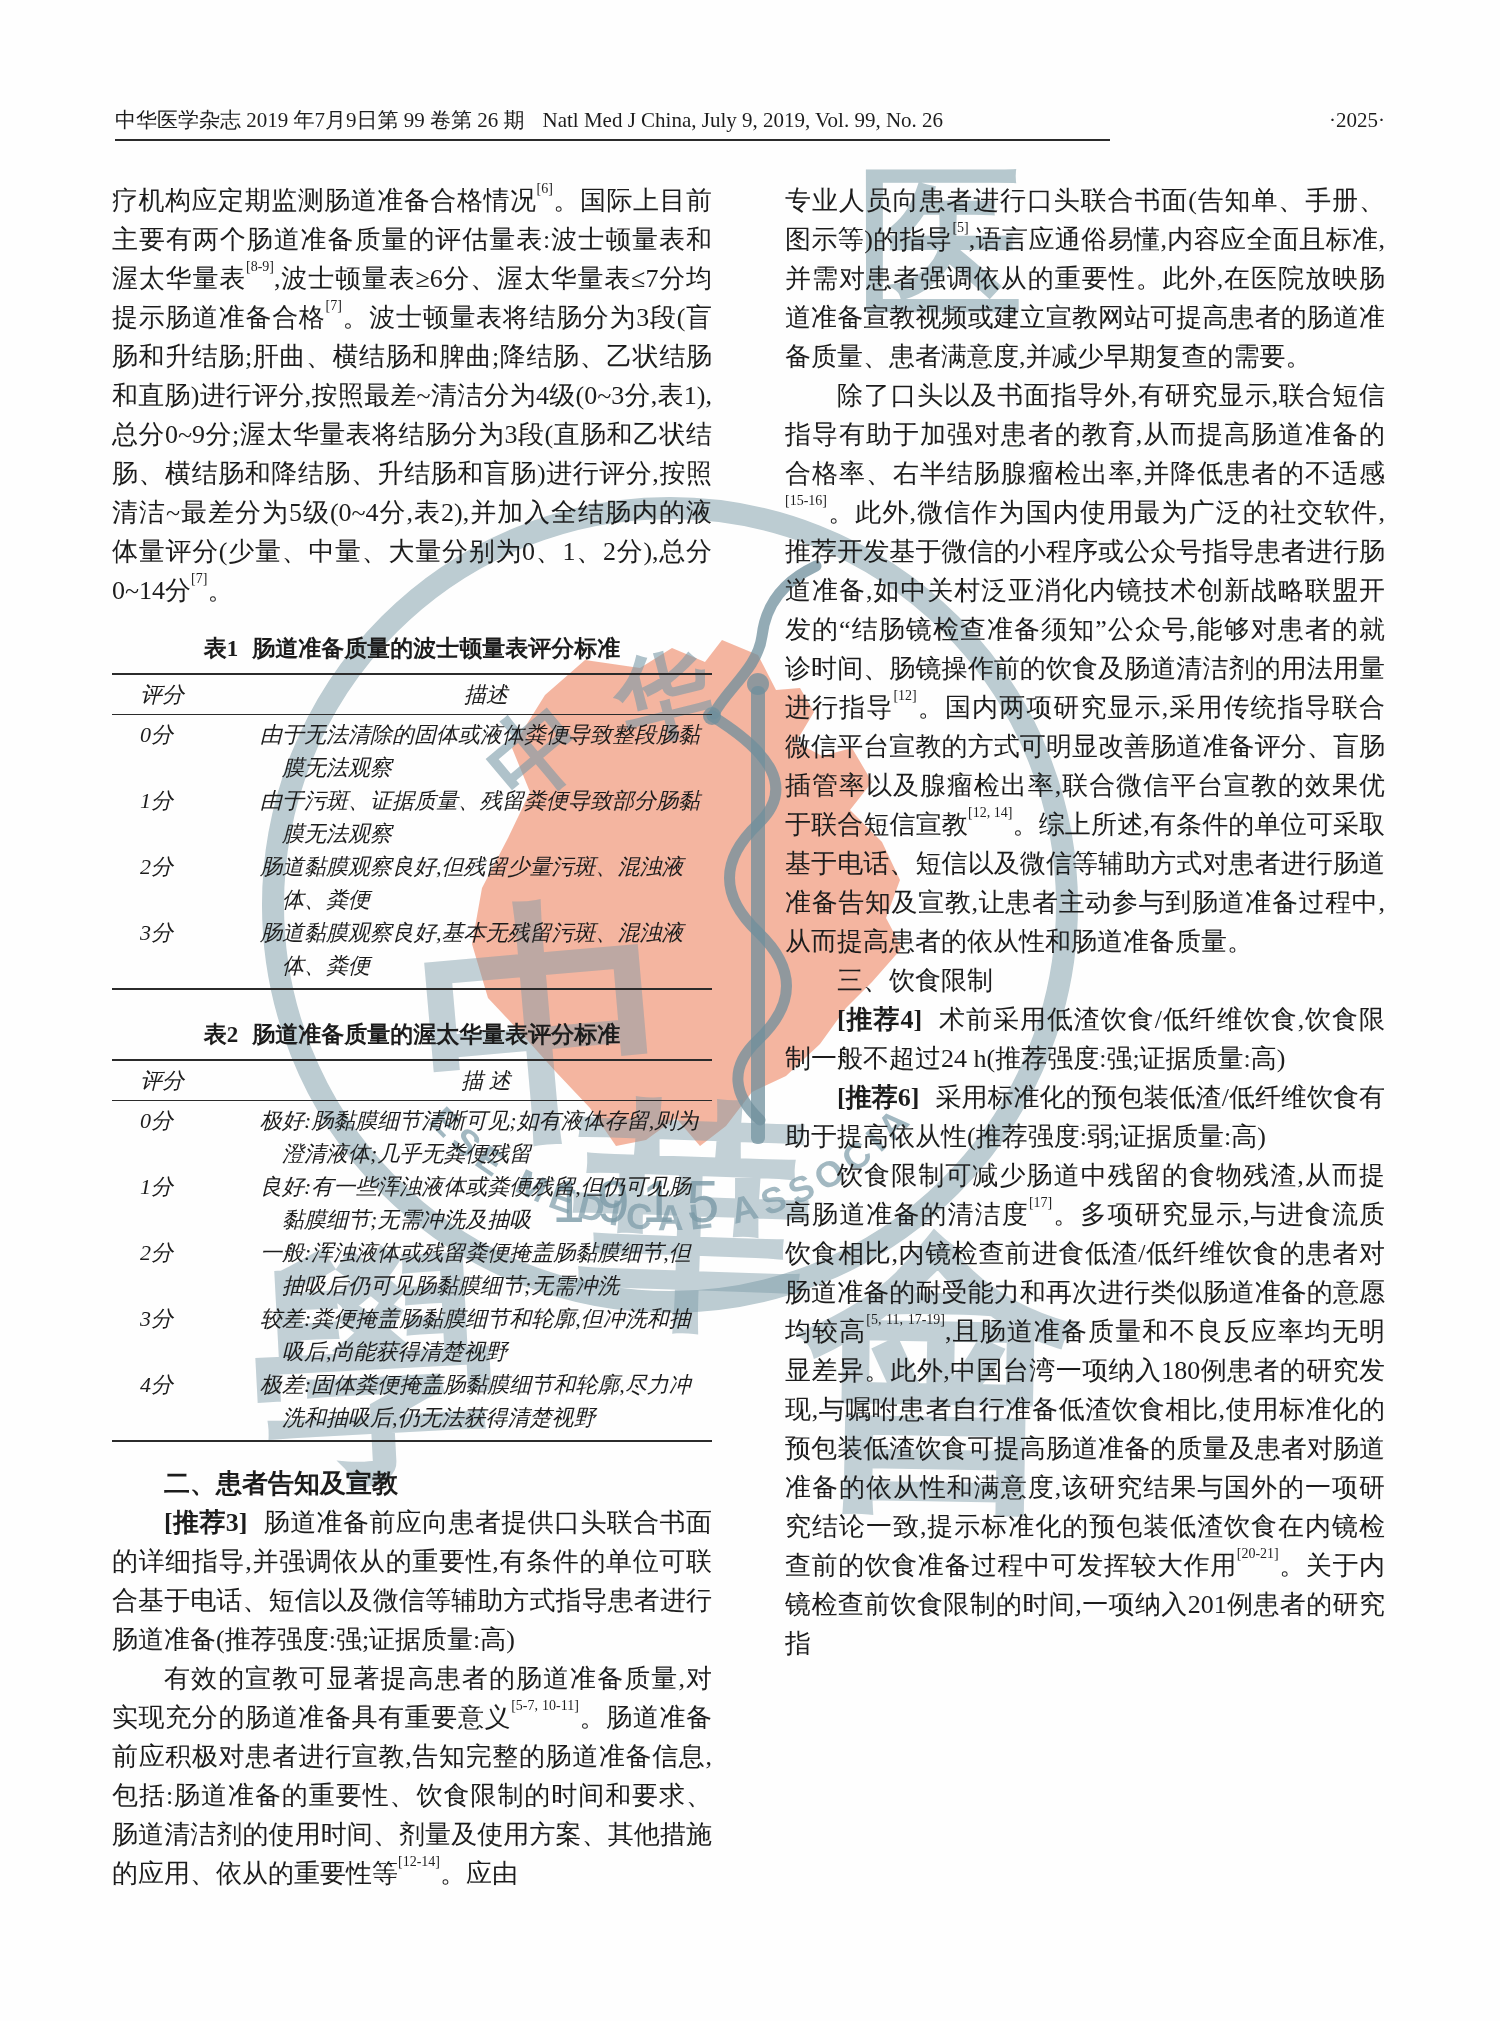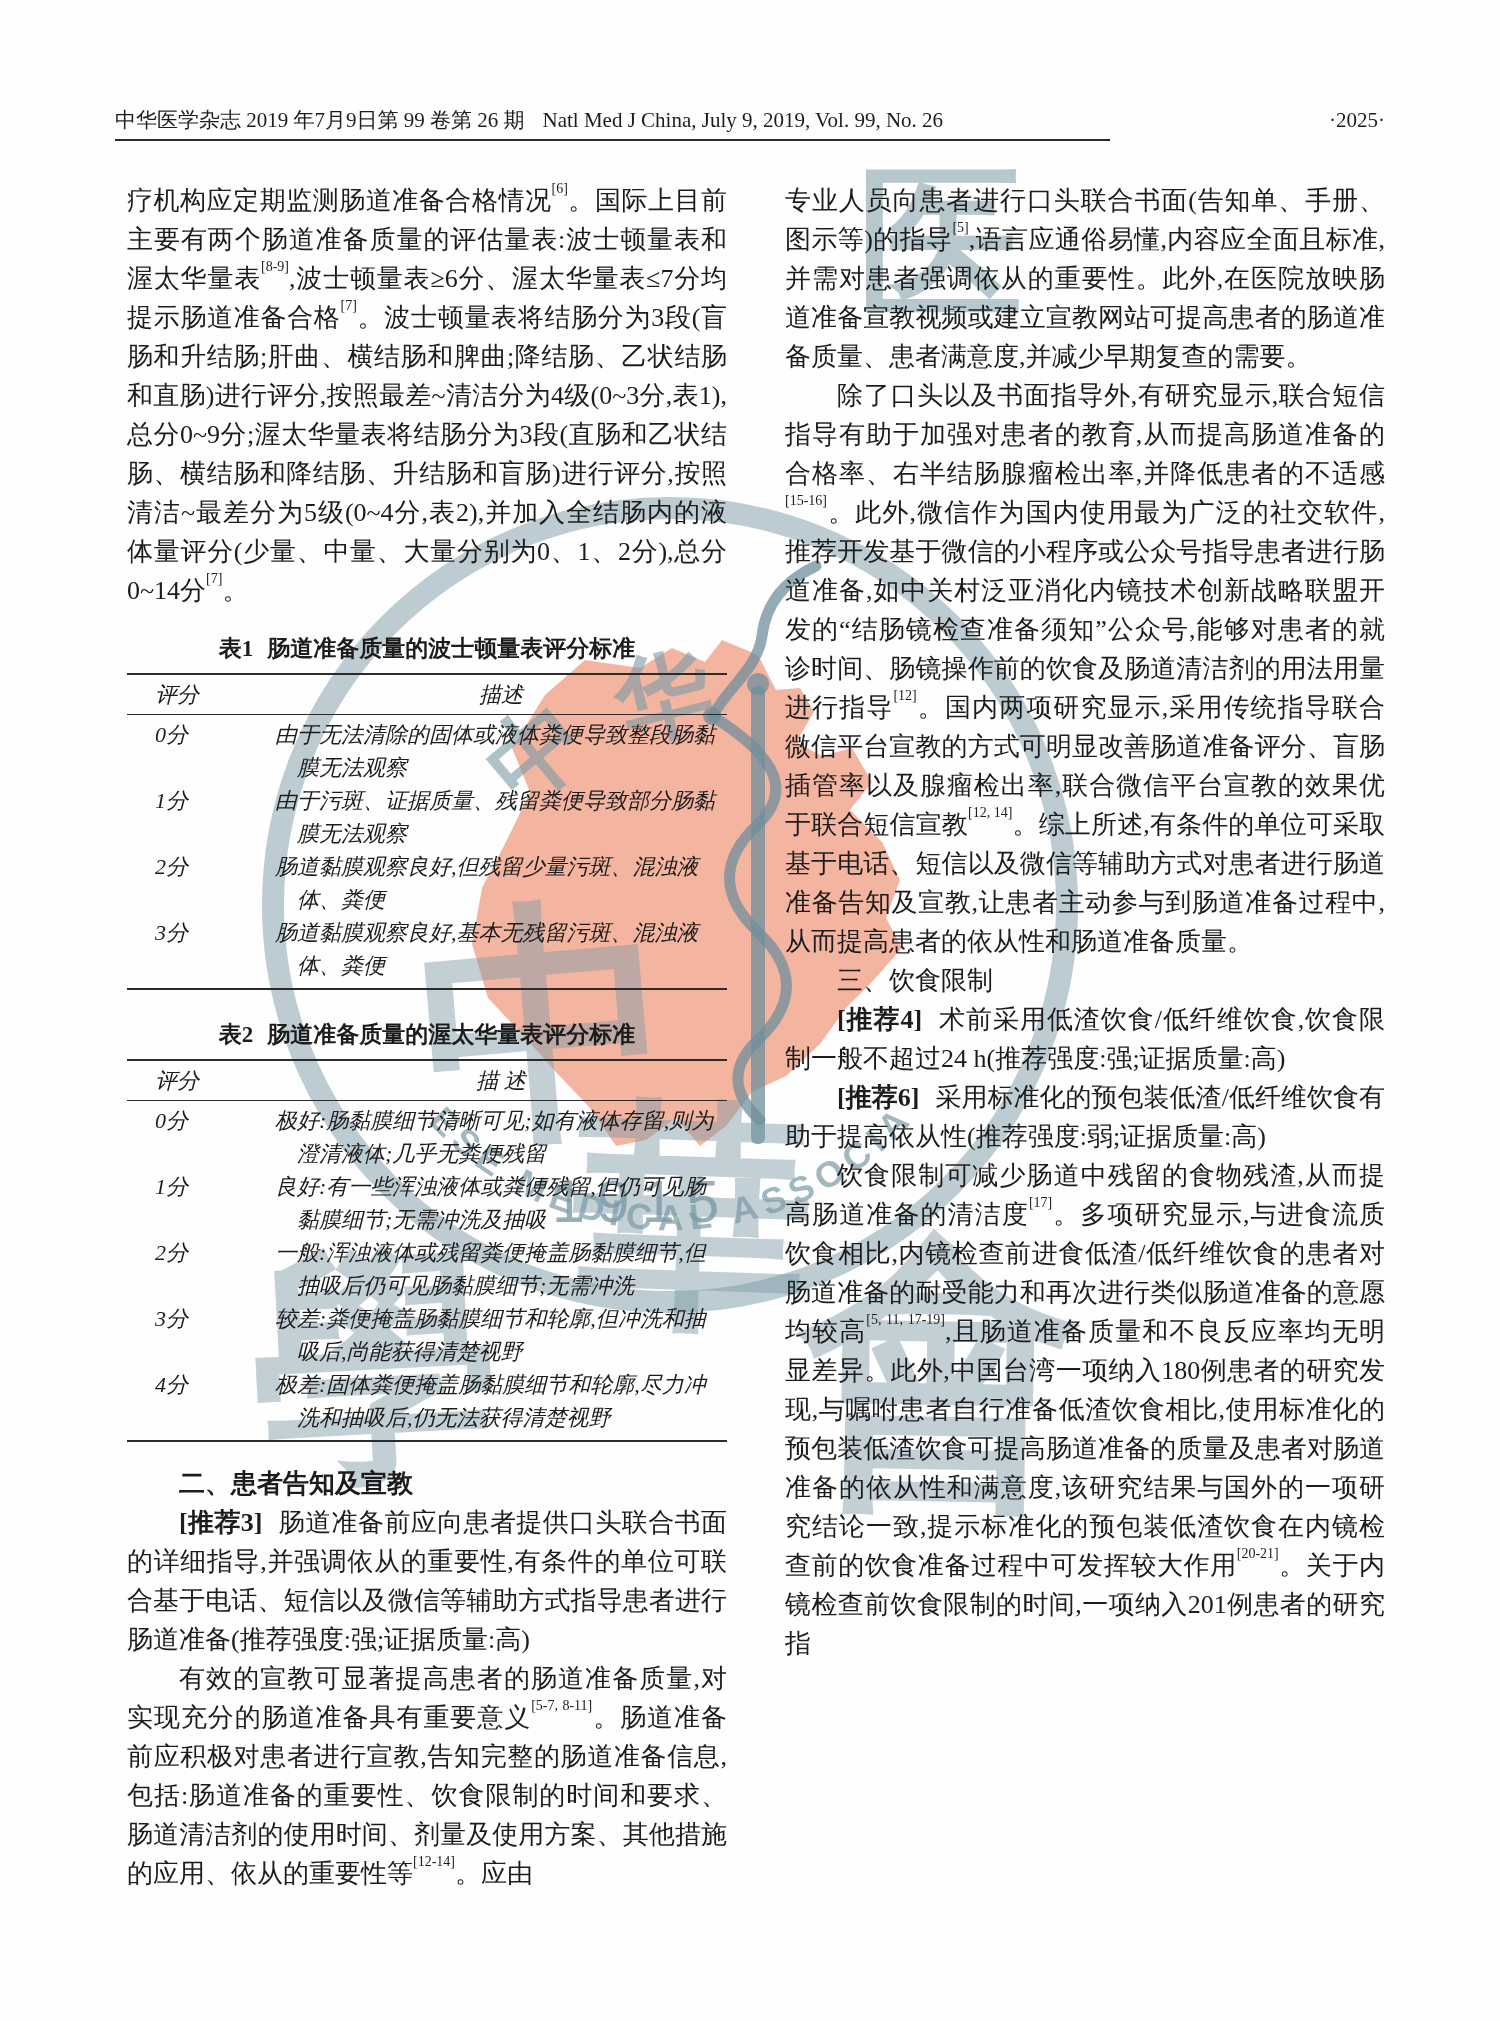--- a/index.html
+++ b/index.html
@@ -8,21 +8,21 @@
   
   .hdr{position:absolute;left:115px;top:106px;width:1270px;display:flex;align-items:baseline;
        font-size:21px;white-space:nowrap;}
   .hdr .cn{margin-right:18px;text-align:center;}
   .hdr .en{}
   .hdr .pageno{margin-left:auto;}
   .hdr-rule{position:absolute;left:115px;top:139px;width:995px;height:2px;background:#2b2b2b;}
   
   .col{position:absolute;top:181px;width:600px;font-size:26px;line-height:39px;
        text-align:justify;z-index:1;}
-  .col-left{left:127px;}
+  .col-left{left:112px;}
   .col-right{left:785px;}
   p{margin:0;}
   .indent{text-indent:2em;}
   .heading{text-indent:2em;}
   .col-left .heading{margin-top:22px;font-weight:bold;}
   sup{font-size:14px;line-height:0;position:relative;top:-0.45em;letter-spacing:0;}
   .rec{text-indent:2em;}
   .rec-label{font-weight:bold;margin-right:16px;}
   
   .tbl{margin-top:24px;font-size:22px;line-height:33px;text-align:left;}
@@ -175,21 +175,21 @@
           </div>
       </div>
     </div>
 
     <p class="heading">二、患者告知及宣教</p>
 
     <p class="rec">
       <b class="rec-label">[推荐3]</b><span>肠道准备前应向患者提供口头联合书面的详细指导,并强调依从的重要性,有条件的单位可联合基于电话、短信以及微信等辅助方式指导患者进行肠道准备(推荐强度:强;证据质量:高)</span>
     </p>
 
-    <p class="indent">有效的宣教可显著提高患者的肠道准备质量,对实现充分的肠道准备具有重要意义<sup>[5-7, 8-11]</sup>。肠道准备前应积极对患者进行宣教,告知完整的肠道准备信息,包括:肠道准备的重要性、饮食限制的时间和要求、肠道清洁剂的使用时间、剂量及使用方案、其他措施的应用、依从的重要性等<sup>[12-14]</sup>。应由</p>
+    <p class="indent">有效的宣教可显著提高患者的肠道准备质量,对实现充分的肠道准备具有重要意义<sup>[5-7, 10-11]</sup>。肠道准备前应积极对患者进行宣教,告知完整的肠道准备信息,包括:肠道准备的重要性、饮食限制的时间和要求、肠道清洁剂的使用时间、剂量及使用方案、其他措施的应用、依从的重要性等<sup>[12-14]</sup>。应由</p>
   </section>
 
   <section class="col col-right">
     <p class="body">专业人员向患者进行口头联合书面(告知单、手册、图示等)的指导<sup>[5]</sup>,语言应通俗易懂,内容应全面且标准,并需对患者强调依从的重要性。此外,在医院放映肠道准备宣教视频或建立宣教网站可提高患者的肠道准备质量、患者满意度,并减少早期复查的需要。</p>
 
     <p class="indent">除了口头以及书面指导外,有研究显示,联合短信指导有助于加强对患者的教育,从而提高肠道准备的合格率、右半结肠腺瘤检出率,并降低患者的不适感<sup>[15-16]</sup>。此外,微信作为国内使用最为广泛的社交软件,推荐开发基于微信的小程序或公众号指导患者进行肠道准备,如中关村泛亚消化内镜技术创新战略联盟开发的“结肠镜检查准备须知”公众号,能够对患者的就诊时间、肠镜操作前的饮食及肠道清洁剂的用法用量进行指导<sup>[12]</sup>。国内两项研究显示,采用传统指导联合微信平台宣教的方式可明显改善肠道准备评分、盲肠插管率以及腺瘤检出率,联合微信平台宣教的效果优于联合短信宣教<sup>[12, 14]</sup>。综上所述,有条件的单位可采取基于电话、短信以及微信等辅助方式对患者进行肠道准备告知及宣教,让患者主动参与到肠道准备过程中,从而提高患者的依从性和肠道准备质量。</p>
 
     <p class="heading">三、饮食限制</p>
 
     <p class="rec">

